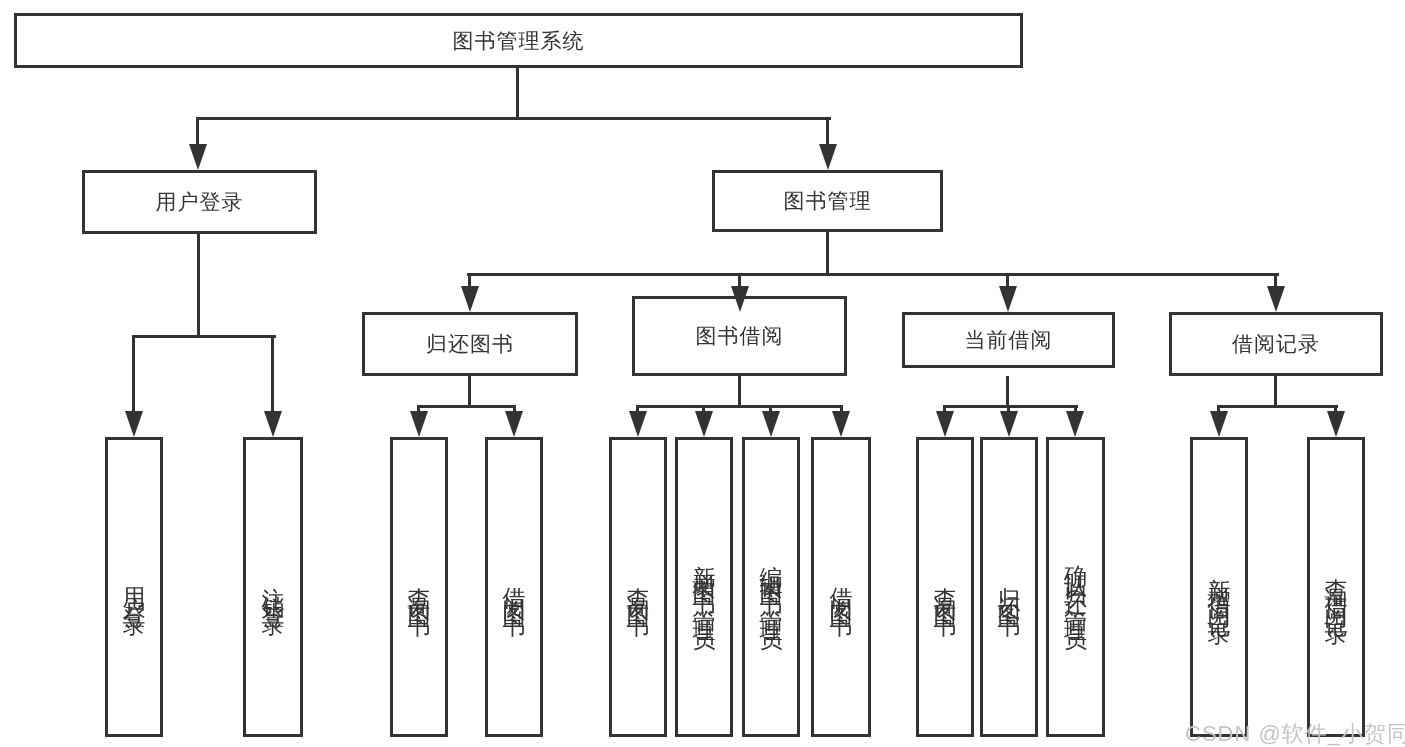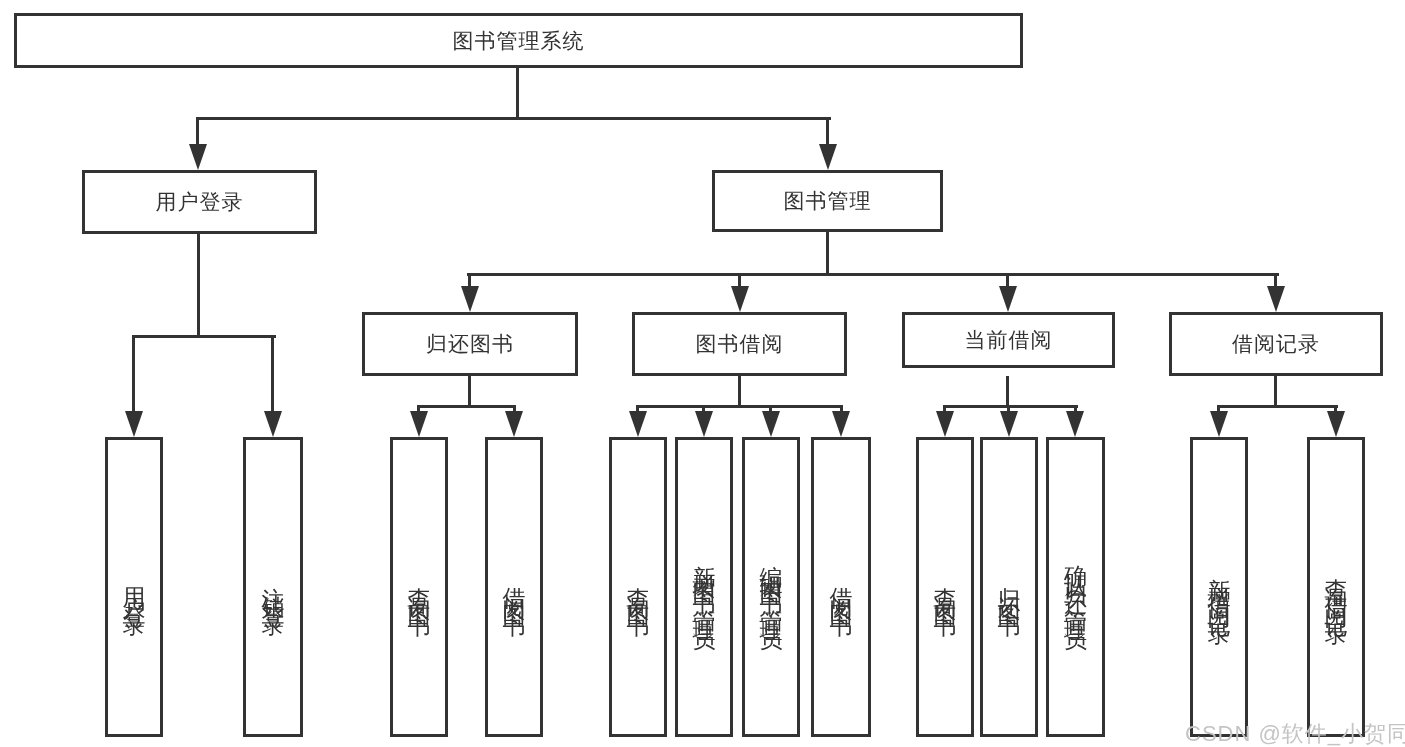--- a/index.html
+++ b/index.html
@@ -58,21 +58,21 @@
 <div id="stage">
 
   <div class="box" style="left:14px;top:13px;width:1009px;height:55px;">图书管理系统</div>
 
   <div class="box" style="left:82px;top:170px;width:235px;height:64px;">用户登录</div>
 
   <div class="box" style="left:712px;top:170px;width:231px;height:62px;">图书管理</div>
 
   <div class="box" style="left:362px;top:312px;width:216px;height:64px;">归还图书</div>
 
-  <div class="box" style="left:632px;top:312px;width:215px;height:64px;">图书借阅</div>
+  <div class="box" style="left:632px;top:296px;width:215px;height:80px;">图书借阅</div>
 
   <div class="box" style="left:902px;top:312px;width:213px;height:56px;">当前借阅</div>
 
   <div class="box" style="left:1169px;top:312px;width:214px;height:64px;">借阅记录</div>
 
   <div class="box leaf" style="left:105px;top:437px;width:58px;height:300px;">用户登录</div>
 
   <div class="box leaf" style="left:243px;top:437px;width:60px;height:300px;">注销登录</div>
 
   <div class="box leaf" style="left:390px;top:437px;width:58px;height:300px;">查询图书</div>

